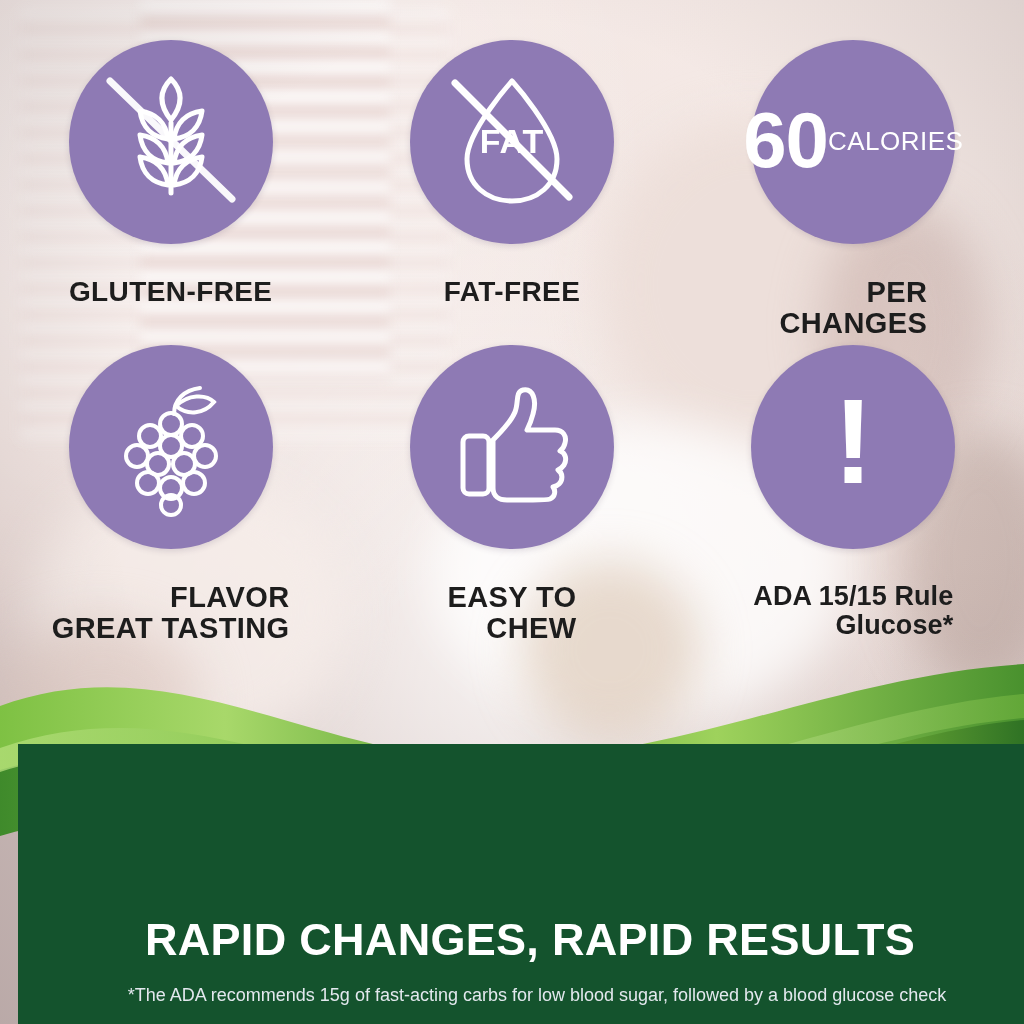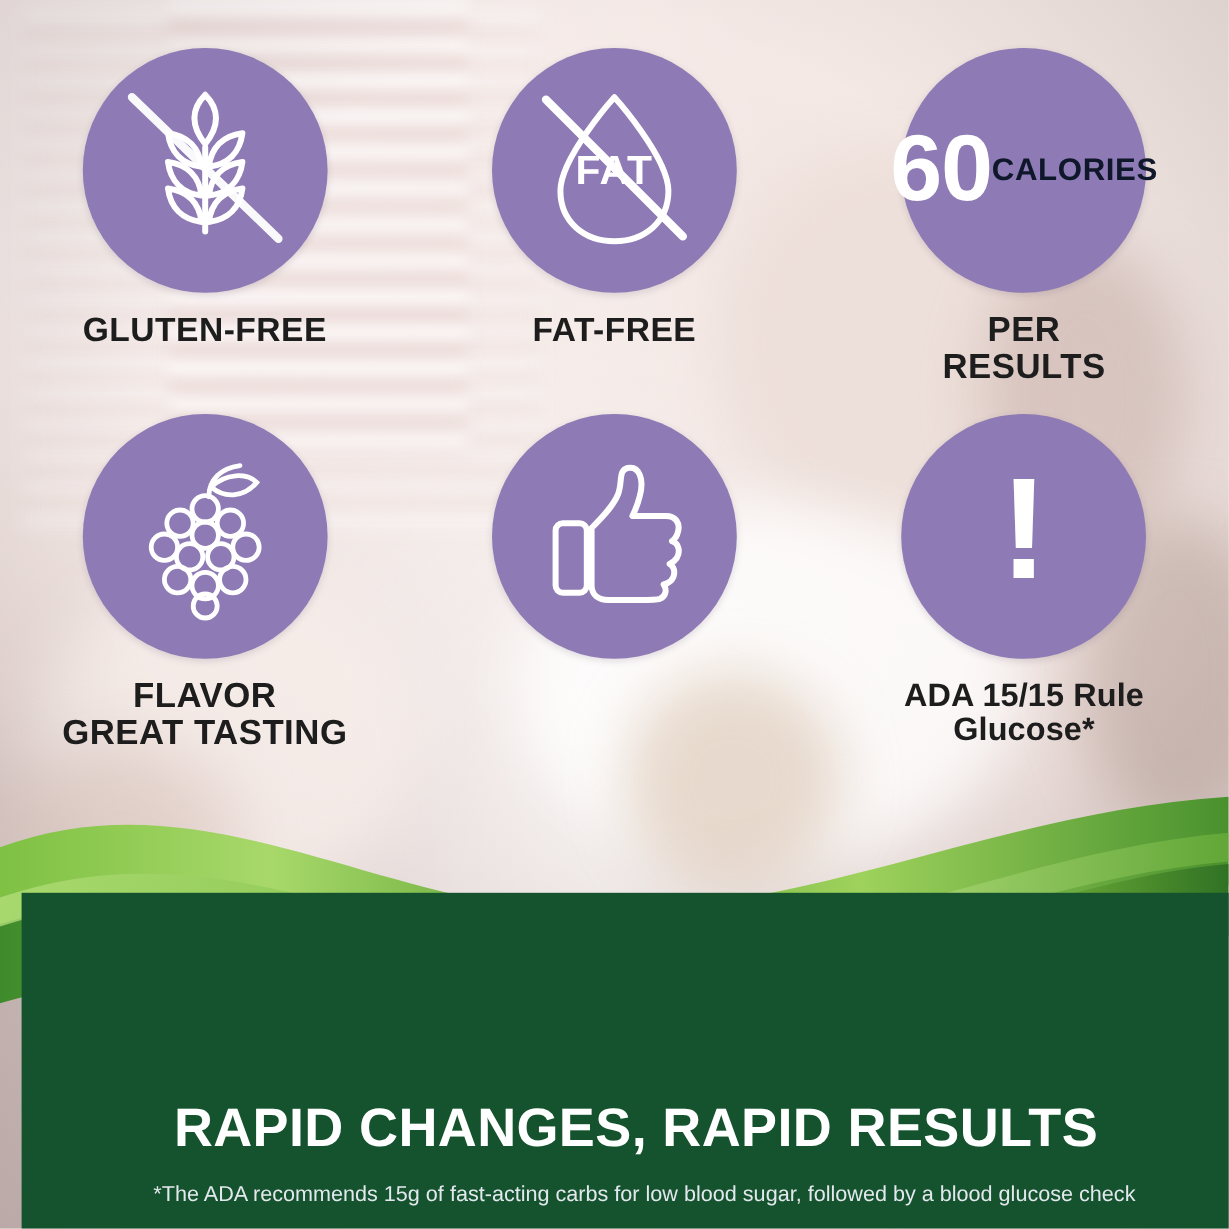--- a/index.html
+++ b/index.html
@@ -84,22 +84,22 @@
     width: 204px;
     height: 204px;
     border-radius: 50%;
     background: #8e7ab4;
     display: flex;
     align-items: center;
     justify-content: center;
     box-shadow: 0 2px 6px rgba(70,50,90,0.16);
   }
   .cap {
-    margin-top: 16px;
-    text-align: center;
+    margin-top: 33px;
+    text-align: right;
     color: #1d1d1d;
     font-weight: bold;
     font-size: 28px;
     letter-spacing: 0.4px;
     line-height: 1.08;
   }
   .cap.two {
     font-size: 29px;
   }
   .cap.ada {
@@ -108,22 +108,22 @@
     letter-spacing: 0.1px;
   }
   .cal-num {
     color: #ffffff;
     font-weight: bold;
     font-size: 78px;
     line-height: 0.88;
     letter-spacing: -1px;
   }
   .cal-word {
-    color: #0f172a;
-    font-weight: bold;
+    color: #ffffff;
+    font-weight: normal;
     font-size: 26px;
     letter-spacing: 0.5px;
     margin-top: 2px;
   }
   .cal-stack {
     display: flex;
     flex-direction: row;
     align-items: center;
     transform: translateY(-2px);
   }
@@ -232,21 +232,21 @@
 
     <div class="cell">
       <div class="circle">
         <div class="cal-stack">
           <div class="cal-num">60</div>
           <div class="cal-word">CALORIES</div>
         </div>
       </div>
       <div class="cap two">
         <div>PER</div>
-        <div>RESULTS</div>
+        <div>CHANGES</div>
       </div>
     </div>
 
     <div class="cell">
       <div class="circle">
         <span>
           <svg width="150" height="150" viewBox="0 0 150 150" fill="none">
             <g stroke="#ffffff" stroke-width="4" fill="none">
               <path d="M78 44 C78 30 88 20 104 18" stroke-linecap="round"></path>
               <path d="M80 36 C92 24 110 24 118 32 C108 44 92 46 80 36 Z"></path>
@@ -280,20 +280,24 @@
               <rect x="26" y="66" width="26" height="58" rx="6"></rect>
               <path d="M56 70 C64 62 74 52 78 42 C82 32 78 22 86 20 C96 18 100 30 96 44 C94 52 90 60 90 60
                        L118 60 C126 60 130 66 128 73 C127 78 123 81 123 81
                        C129 83 130 90 127 95 C125 98 121 100 121 100
                        C126 103 126 110 122 114 C120 116 116 117 116 117
                        C119 121 118 127 113 129 C110 130 104 130 96 130
                        L70 130 C62 130 56 126 56 118 Z"></path>
             </g>
           </svg>
         </span>
+      </div>
+      <div class="cap two">
+        <div>EASY TO</div>
+        <div>CHEW</div>
       </div>
     </div>
 
     <div class="cell">
       <div class="circle">
         <div class="bang">!</div>
       </div>
       <div class="cap ada">
         <div>ADA 15/15 Rule</div>
         <div>Glucose*</div>

